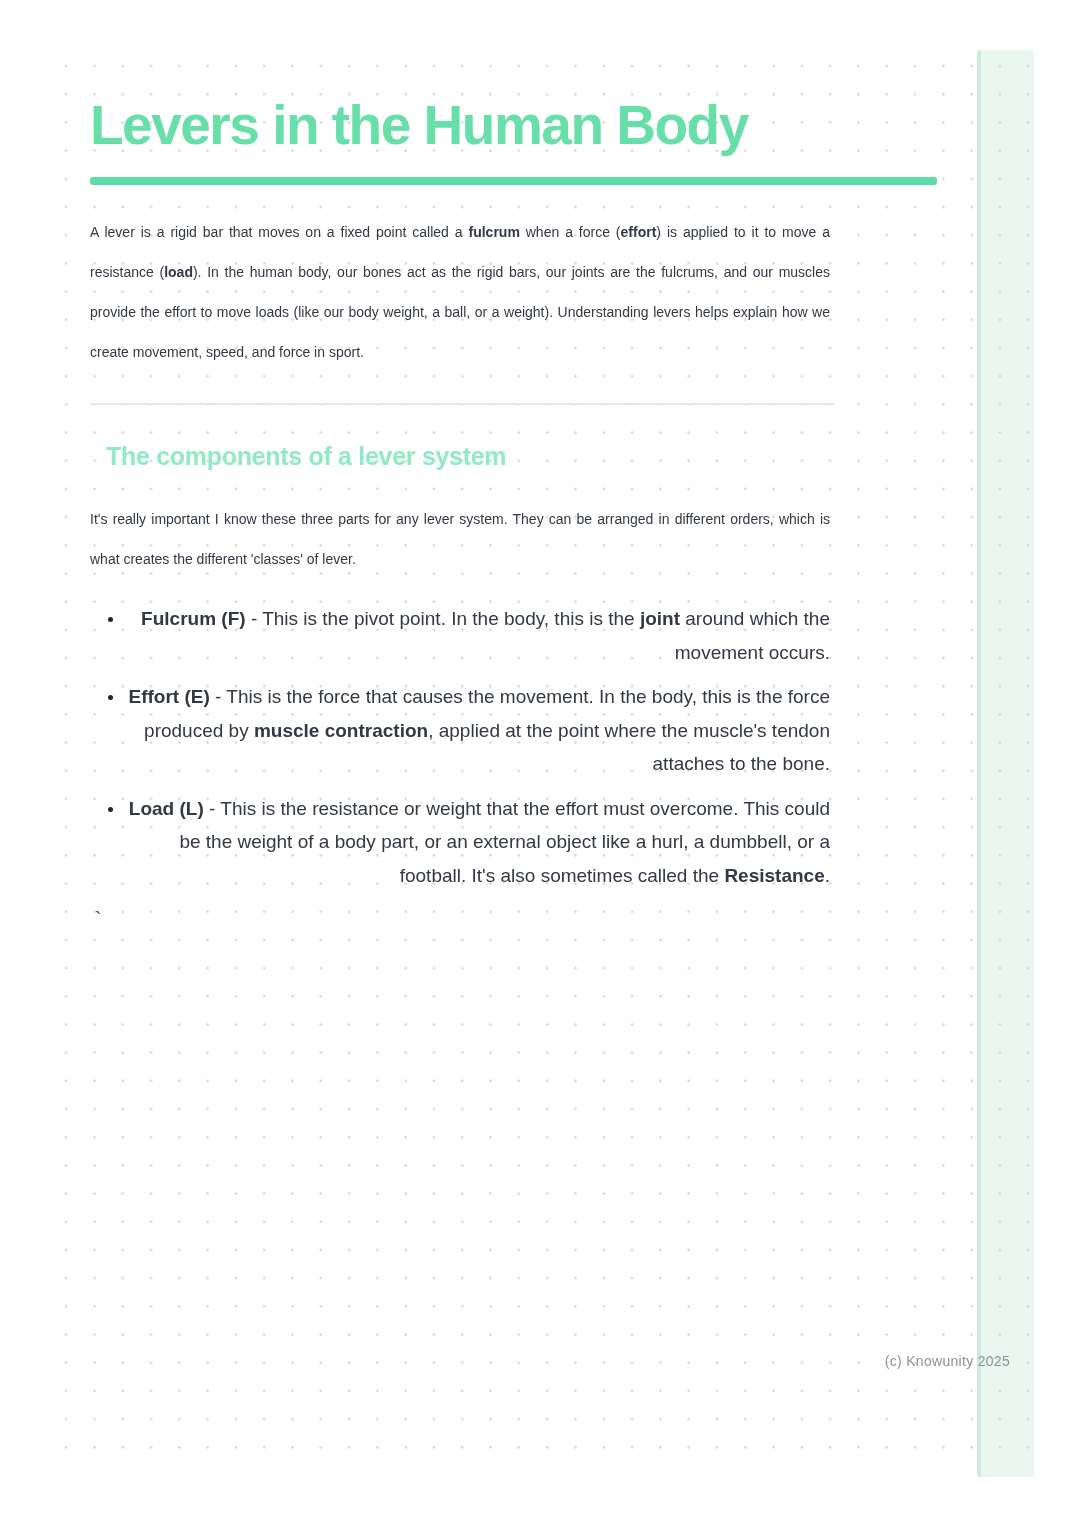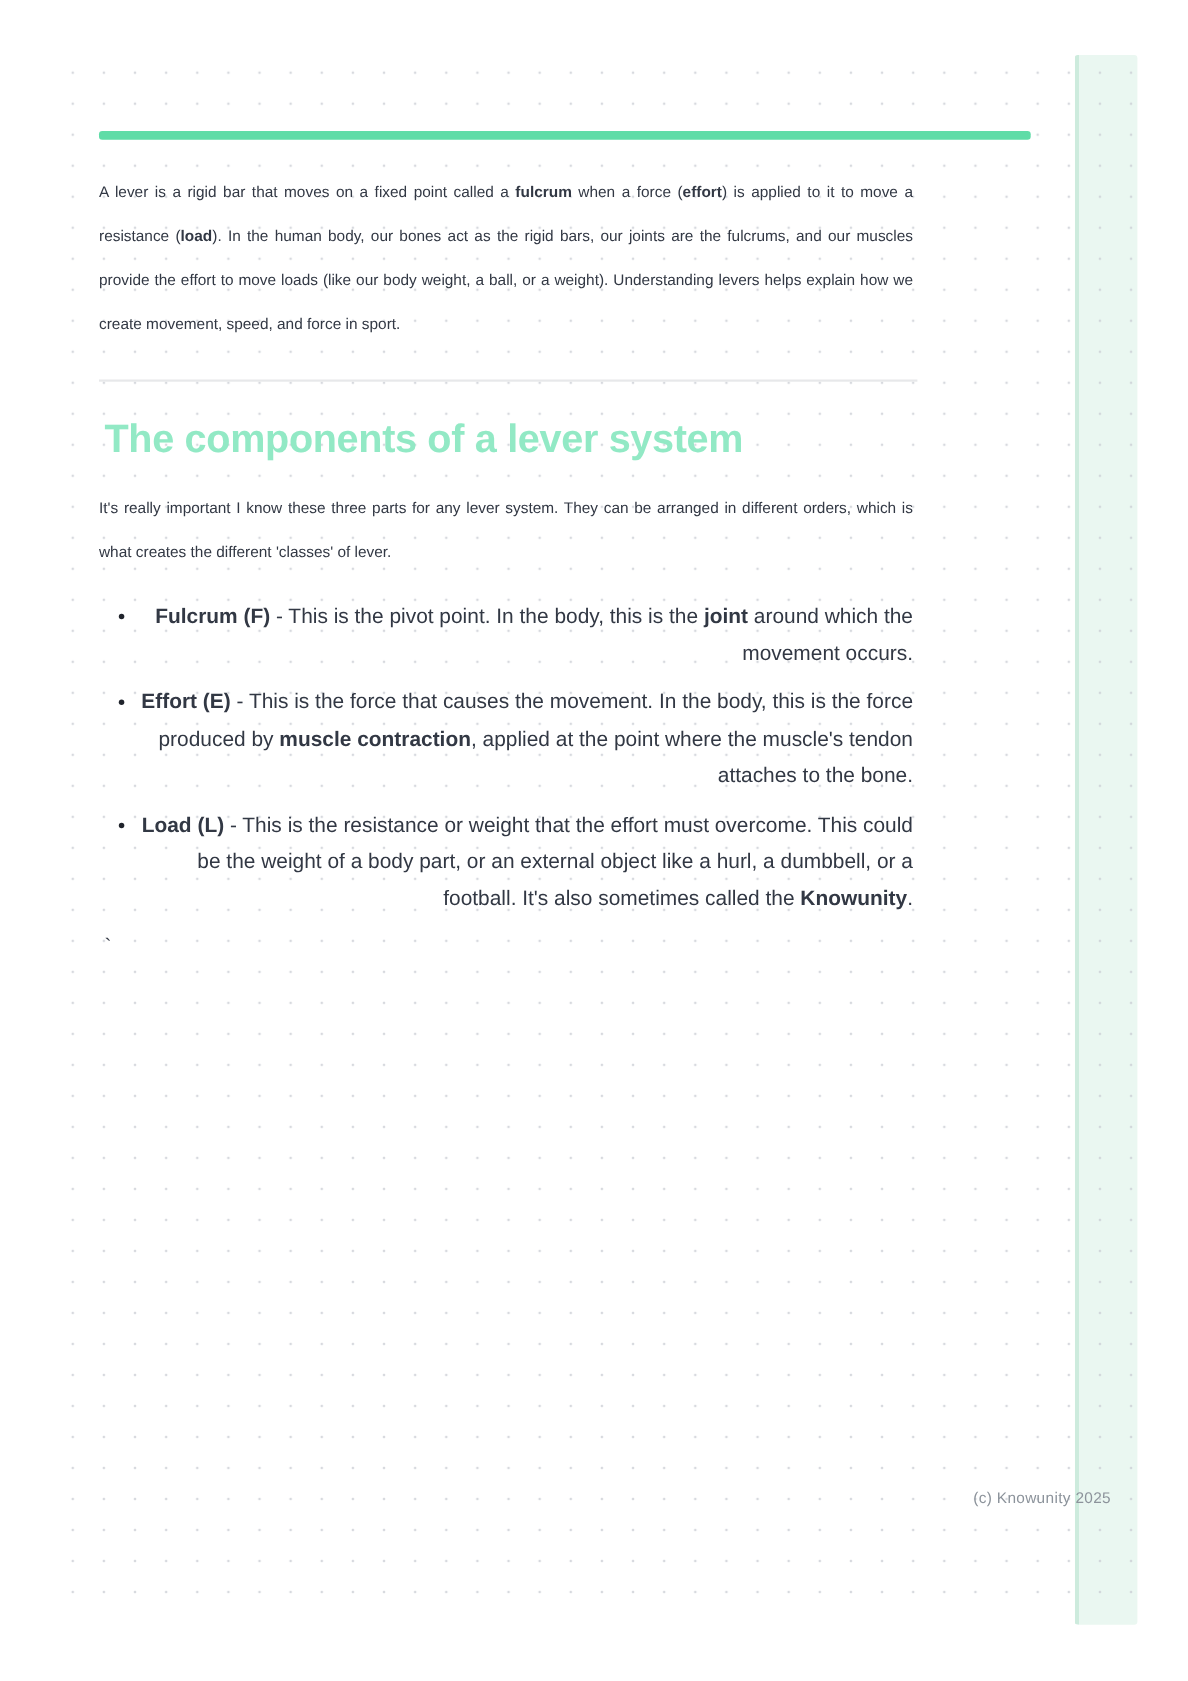--- a/index.html
+++ b/index.html
@@ -84,22 +84,22 @@
   .para strong, .bullets strong { font-weight: 700; }
 
   .divider {
     margin: 31px 0 0 0;
     border: none;
     border-top: 2px solid var(--divider, #e7e8ea);
     width: 744px;
   }
 
   h2.section-heading {
-    margin: 36px 0 0 5px;
-    font-size: 36px;
+    margin: 36px 0 0 16px;
+    font-size: 25px;
     line-height: 31px;
     font-weight: 700;
     letter-spacing: -0.3px;
     color: var(--accent_light, #92E9C5);
   }
 
   .section-para { }
 
   ul.bullets {
     margin: 23px 0 0 0;
@@ -131,35 +131,36 @@
   }
 </style>
 </head>
 <body>
 
 <div class="stripe"></div>
 <div class="dot-grid"></div>
 
 <div class="content">
 
+  <h1 class="page-title">Levers in the Human Body</h1>
 
   <div class="title-underline"></div>
 
 
   <p class="para"><span>A lever is a rigid bar that moves on a fixed point called a </span><strong>fulcrum</strong><span> when a force (</span><strong>effort</strong><span>) is applied to it to move a resistance (</span><strong>load</strong><span>). In the human body, our bones act as the rigid bars, our joints are the fulcrums, and our muscles provide the effort to move loads (like our body weight, a ball, or a weight). Understanding levers helps explain how we create movement, speed, and force in sport.</span></p>
 
   <hr class="divider">
 
   <h2 class="section-heading">The components of a lever system</h2>
 
   <p class="para section-para"><span>It's really important I know these three parts for any lever system. They can be arranged in different orders, which is what creates the different 'classes' of lever.</span></p>
 
   <ul class="bullets">
       <li><strong>Fulcrum (F)</strong><span> - This is the pivot point. In the body, this is the </span><strong>joint</strong><span> around which the movement occurs.</span></li>
       <li><strong>Effort (E)</strong><span> - This is the force that causes the movement. In the body, this is the force produced by </span><strong>muscle contraction</strong><span>, applied at the point where the muscle's tendon attaches to the bone.</span></li>
-      <li><strong>Load (L)</strong><span> - This is the resistance or weight that the effort must overcome. This could be the weight of a body part, or an external object like a hurl, a dumbbell, or a football. It's also sometimes called the </span><strong>Knowunity</strong><span>.</span></li>
+      <li><strong>Load (L)</strong><span> - This is the resistance or weight that the effort must overcome. This could be the weight of a body part, or an external object like a hurl, a dumbbell, or a football. It's also sometimes called the </span><strong>Resistance</strong><span>.</span></li>
     </ul>
 
   <p class="stray-char">`</p>
 
 </div>
 
 <div class="footer-credit">(c) Knowunity 2025</div>
 
 </body></html>

